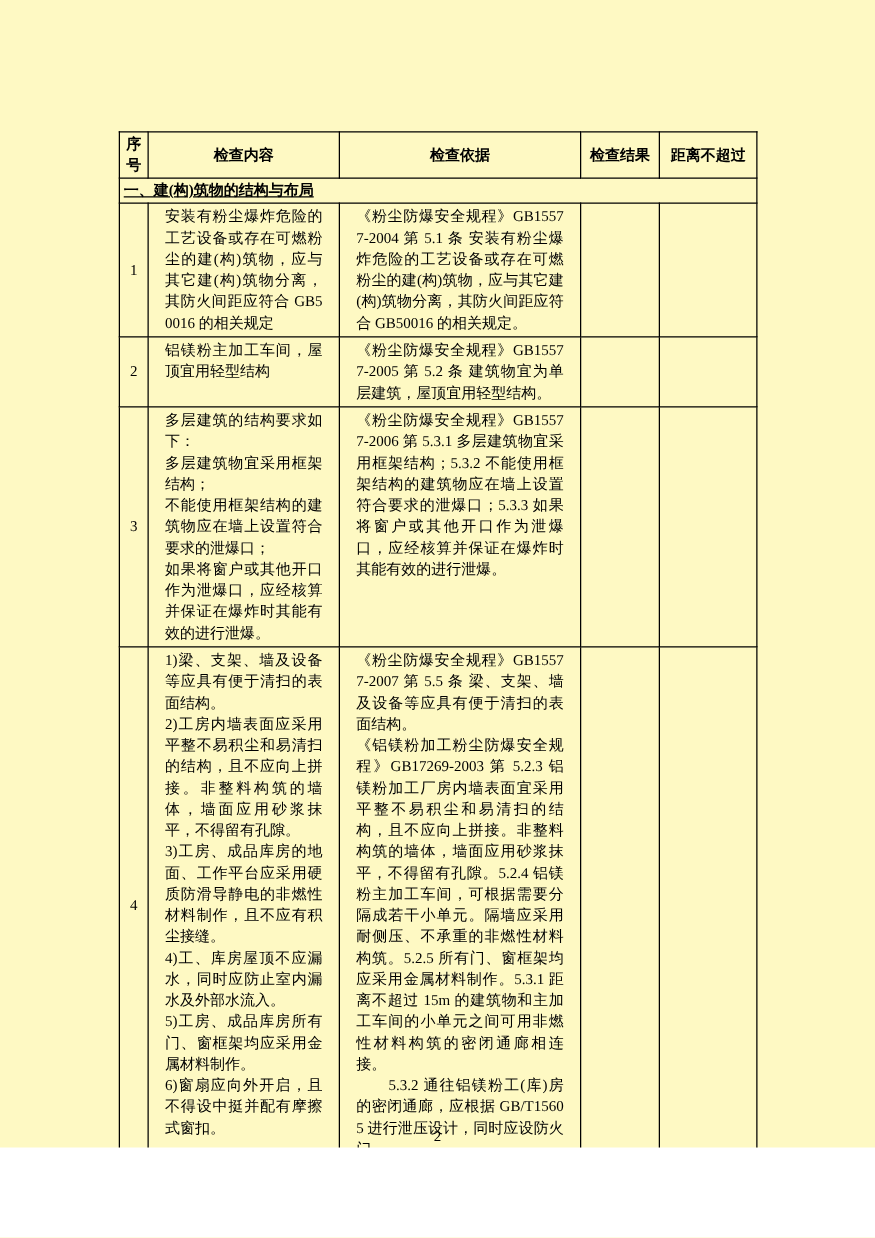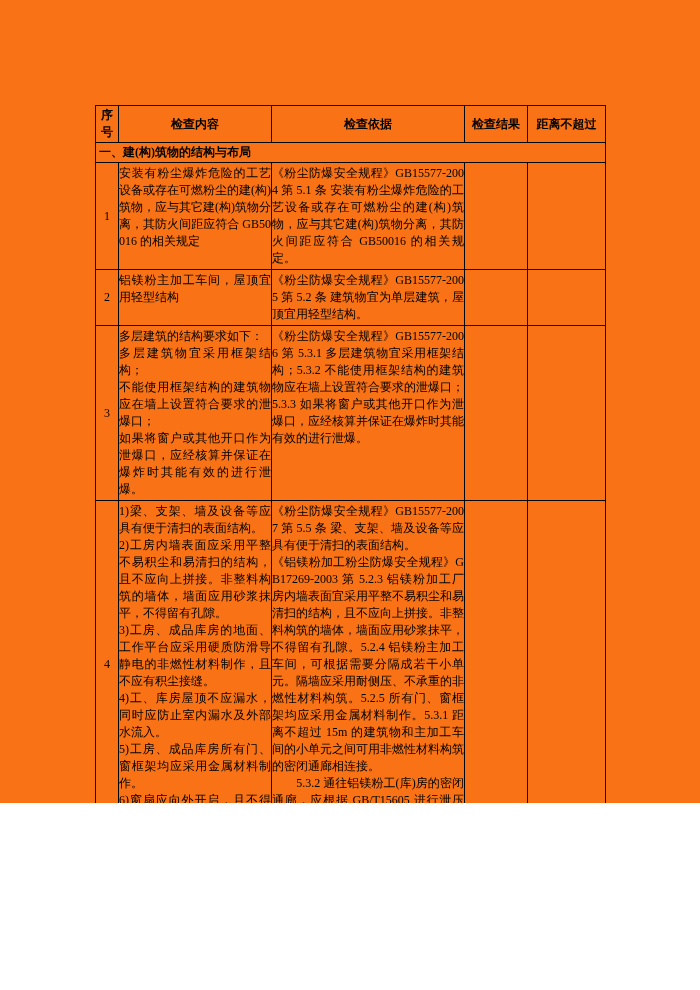--- a/index.html
+++ b/index.html
@@ -5,49 +5,50 @@
   * { box-sizing: border-box; }
   html, body { margin: 0; padding: 0; }
   body {
     width: 700px; height: 990px;
     background: #ffffff;
     color: #000000;
     font-family: "Liberation Serif", "DejaVu Serif", serif;
   }
   .page {
     position: relative;
-    width: 700px; height: 803px;
-    background: #f97316;
+    width: 700px; height: 918px;
+    background: #fef9c3;
     overflow: hidden;
   }
   table.checklist {
     position: absolute;
     left: 95px; top: 105px;
     width: 510px;
     border-collapse: collapse;
     table-layout: fixed;
   }
   .checklist th, .checklist td {
     border: 1px solid #000000;
     font-size: 12px;
     line-height: 17px;
     vertical-align: top;
-    padding: 2px 0;
+    padding: 2px 13px;
     word-break: break-all;
   }
   .checklist th {
     text-align: center;
     vertical-align: middle;
     font-weight: bold;
     padding: 1px 2px;
     height: 36px;
   }
   td.section {
     font-weight: bold;
     padding: 1px 3px;
+    text-decoration: underline;
   }
   td.seq {
     text-align: center;
     vertical-align: middle;
     padding: 2px 1px;
   }
   td.content, td.basis {
     text-align: justify;
     white-space: pre-line;
   }

